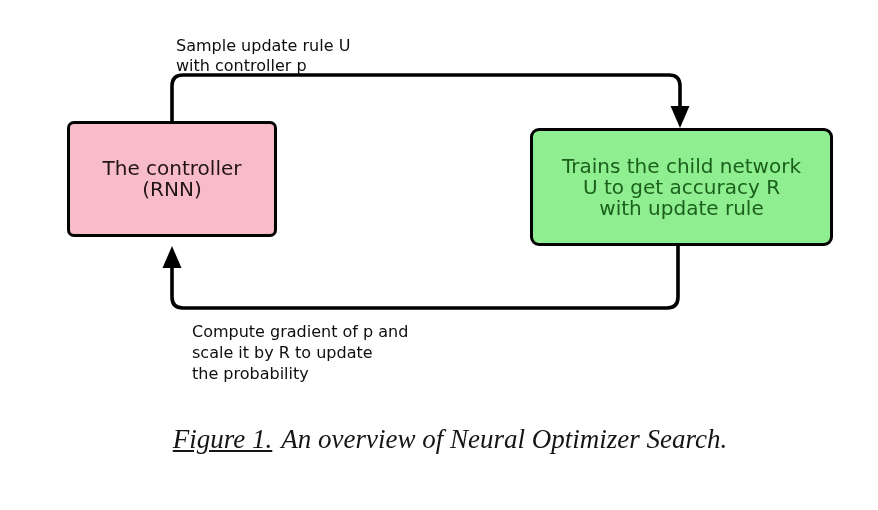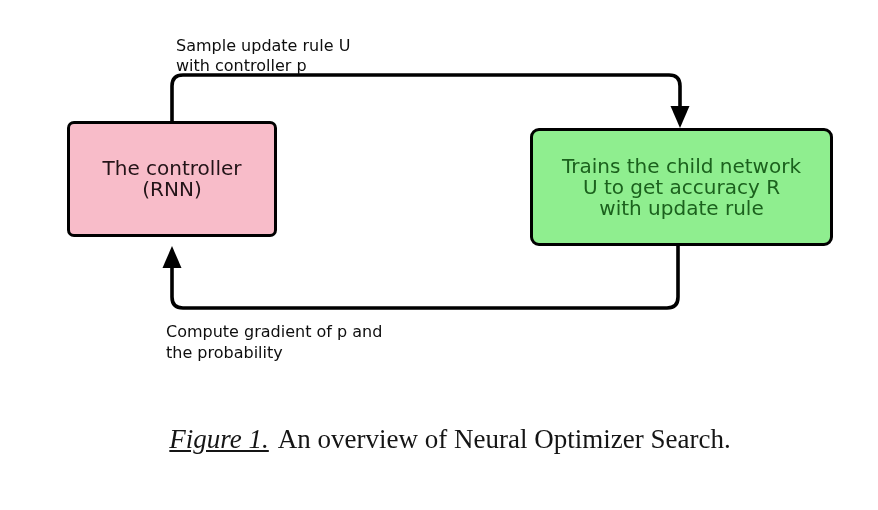--- a/index.html
+++ b/index.html
@@ -58,21 +58,21 @@
     color: #0e0e0e;
     font-size: 16px;
   }
   .arrow-label.top {
     left: 176px;
     top: 36px;
     width: 510px;
     line-height: 20px;
   }
   .arrow-label.bottom {
-    left: 166px;
+    left: 192px;
     top: 321px;
     width: 510px;
     line-height: 21px;
   }
   .caption {
     position: absolute;
     left: 11px;
     top: 424px;
     width: 878px;
     text-align: center;
@@ -80,20 +80,21 @@
     font-size: 27px;
     color: #151515;
     white-space: nowrap;
   }
   .caption .fig-label {
     font-style: italic;
     text-decoration: underline;
   }
   .caption .cap-text {
     margin-left: 9px;
+    font-style: italic;
   }
 </style>
 </head>
 <body>
 
 <div class="canvas">
 
   <svg class="arrows" viewBox="0 0 878 510" xmlns="http://www.w3.org/2000/svg">
 
     <path d="M 172 130 L 172 86 Q 172 75 183 75 L 669 75 Q 680 75 680 86 L 680 109" fill="none" stroke="#000000" stroke-width="3.6"></path>
@@ -113,20 +114,21 @@
   </div>
 
   <div class="box child">
     <div>Trains the child network</div>
     <div>U to get accuracy R</div>
     <div>with update rule</div>
   </div>
 
   <div class="arrow-label bottom">
     <div>Compute gradient of p and</div>
+    <div>scale it by R to update</div>
     <div>the probability</div>
   </div>
 
   <div class="caption">
     <span class="fig-label">Figure 1.</span><span class="cap-text">An overview of Neural Optimizer Search.</span>
   </div>
 
 </div>
 
 </body></html>

